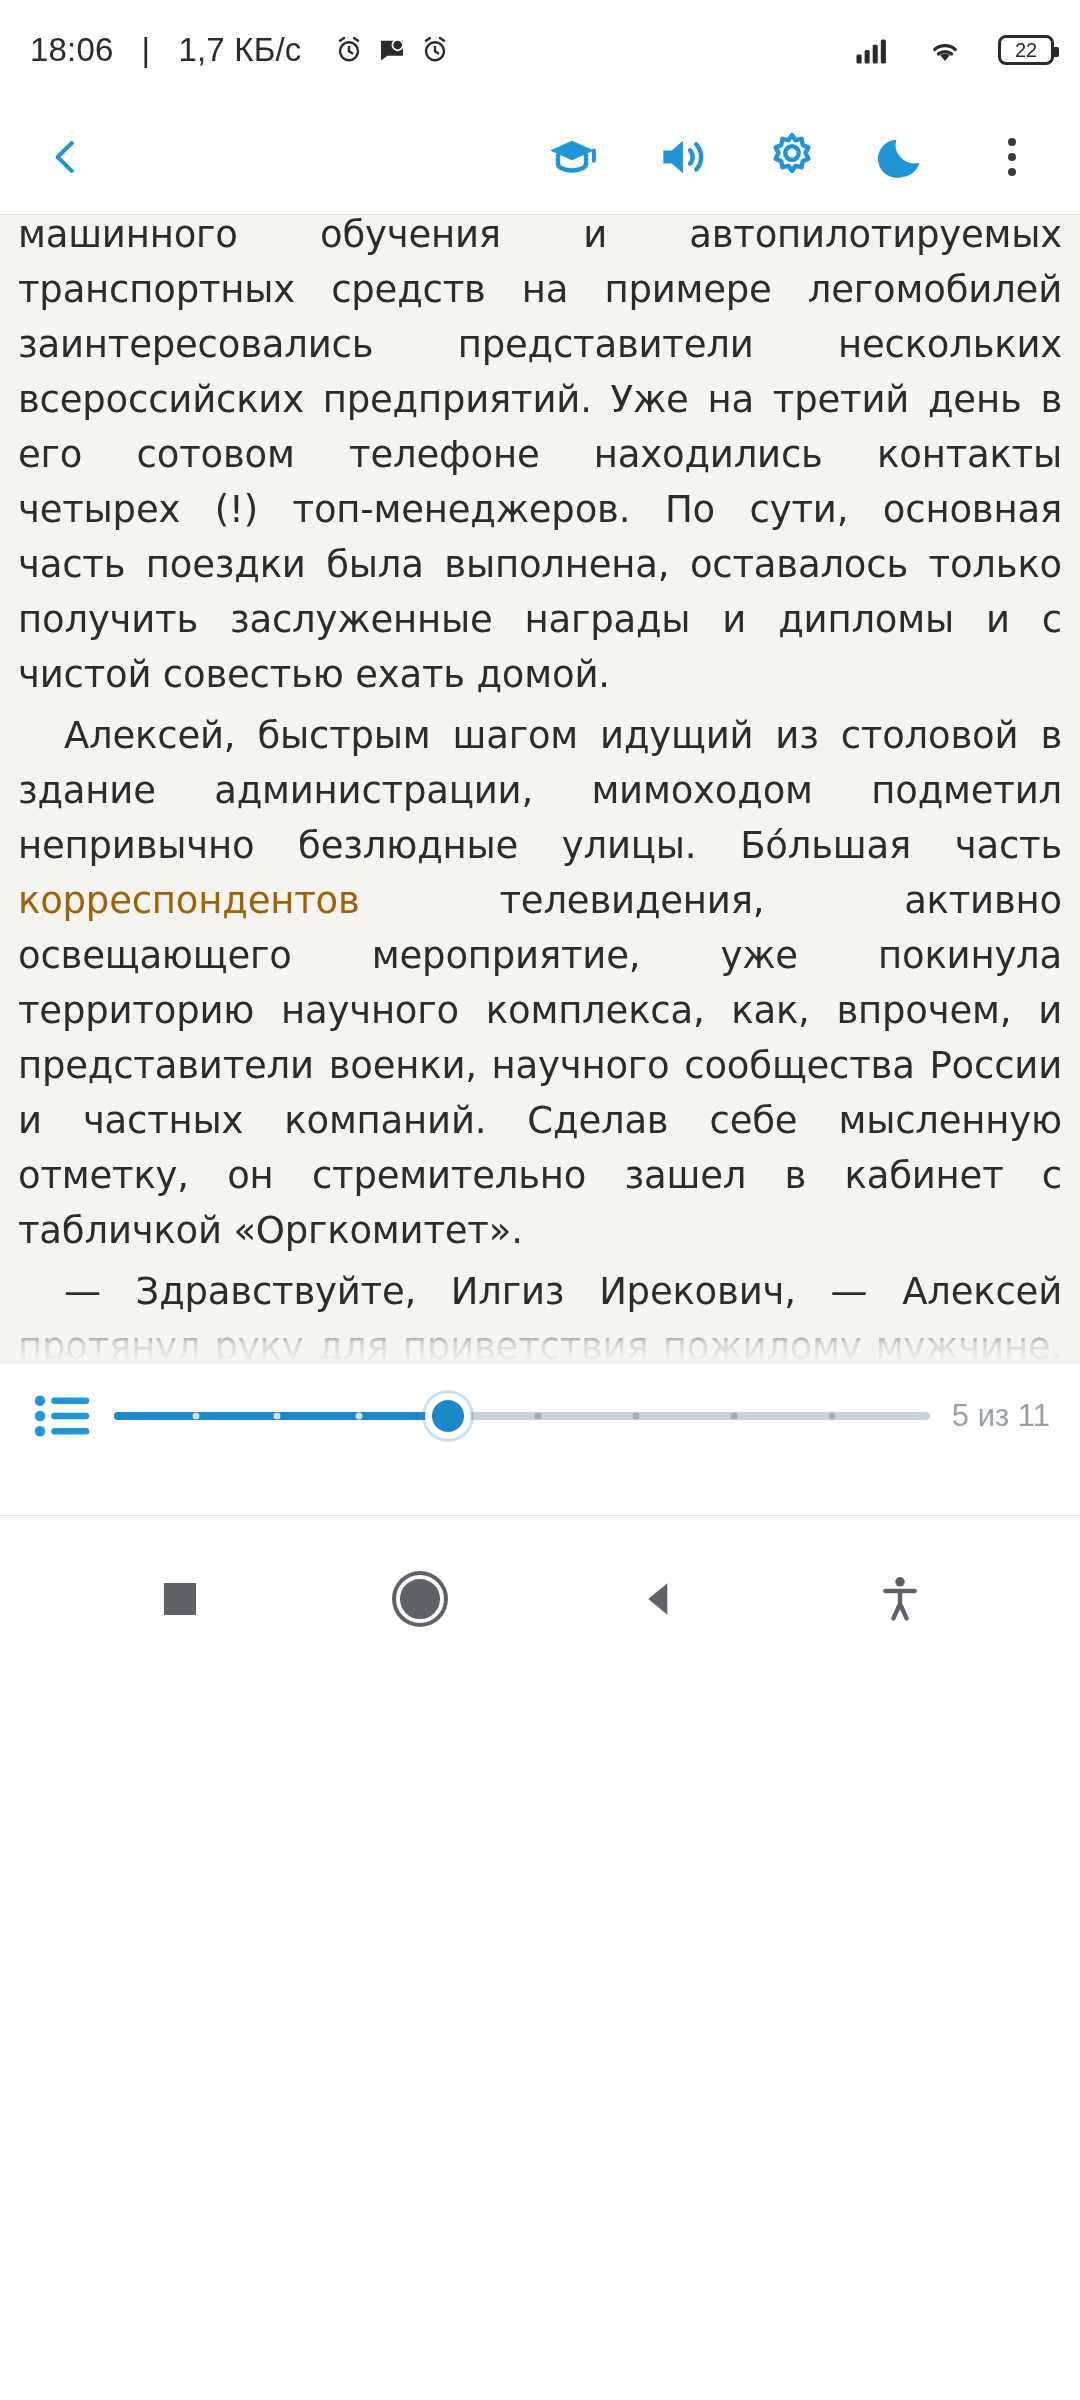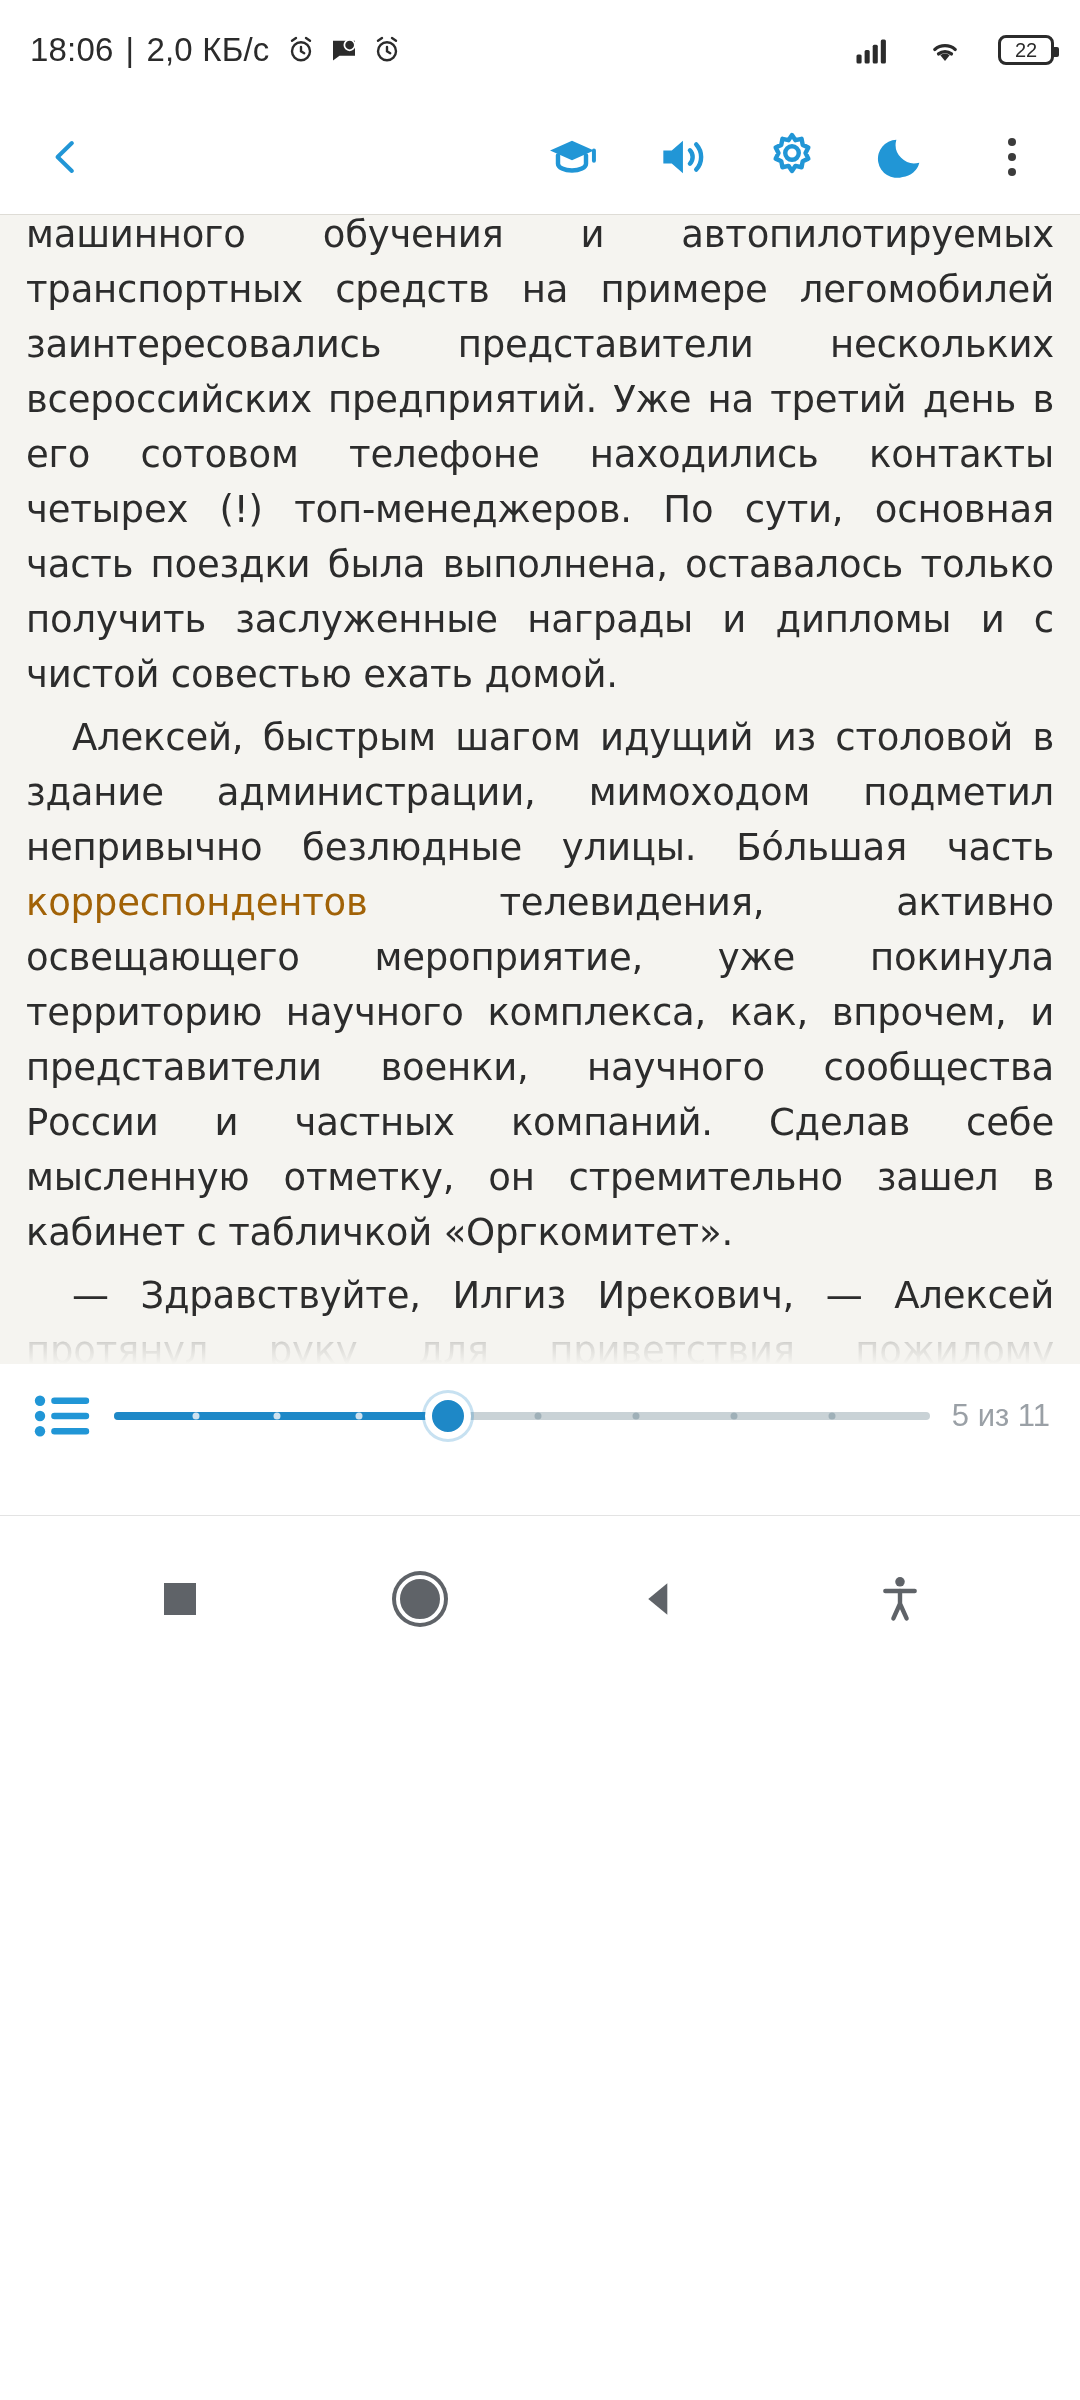--- a/index.html
+++ b/index.html
@@ -22,21 +22,21 @@
     background: #ffffff;
     display: flex;
     align-items: center;
     justify-content: space-between;
     padding: 0 26px 0 30px;
     box-sizing: border-box;
   }
   .status-left {
     display: flex;
     align-items: center;
-    gap: 12px;
+    gap: 28px;
     font-size: 33px;
     color: #2b2b2b;
     letter-spacing: 0.2px;
   }
   .status-left .sep { color: #2b2b2b; }
   .status-icons-left {
     display: flex;
     align-items: center;
     gap: 13px;
     margin-left: 4px;
@@ -124,21 +124,21 @@
     left: 0;
     right: 0;
     height: 1150px;
     background: #f5f4f0;
     border-top: 1px solid #dedcd6;
     overflow: hidden;
     padding: 0 18px;
     box-sizing: border-box;
   }
   .reader p {
-    margin: 8px;
+    margin: 0;
     font-family: "DejaVu Sans", sans-serif;
     font-size: 37px;
     line-height: 55px;
     text-align: justify;
     color: #2c2c2c;
     letter-spacing: -0.2px;
   }
   .reader p.first { margin-top: -8px; }
   .reader p.indent { text-indent: 46px; margin-top: 6px; }
   .reader a.link {
@@ -288,21 +288,21 @@
     box-sizing: border-box;
   }
 </style>
 </head>
 <body>
 
 <div class="statusbar">
   <div class="status-left">
     <span>18:06</span>
     <span class="sep">|</span>
-    <span>2,0 КБ/с</span>
+    <span>1,7 КБ/с</span>
     <span class="status-icons-left">
       <svg width="30" height="30" viewBox="0 0 24 24">
         <circle cx="12" cy="13" r="7.2" fill="none" stroke="#2b2b2b" stroke-width="1.9"></circle>
         <path d="M12 9.5V13l2.6 1.6" fill="none" stroke="#2b2b2b" stroke-width="1.9" stroke-linecap="round"></path>
         <path d="M4.8 4.6l3.2-2.2M19.2 4.6L16 2.4" stroke="#2b2b2b" stroke-width="1.9" stroke-linecap="round"></path>
       </svg>
       <svg width="30" height="30" viewBox="0 0 24 24">
         <path d="M3.2 4.5h17.6v12H8.4L3.2 20.4z" fill="#2b2b2b"></path>
         <circle cx="16.5" cy="8" r="4.2" fill="#2b2b2b" stroke="#ffffff" stroke-width="1.4"></circle>
       </svg>

